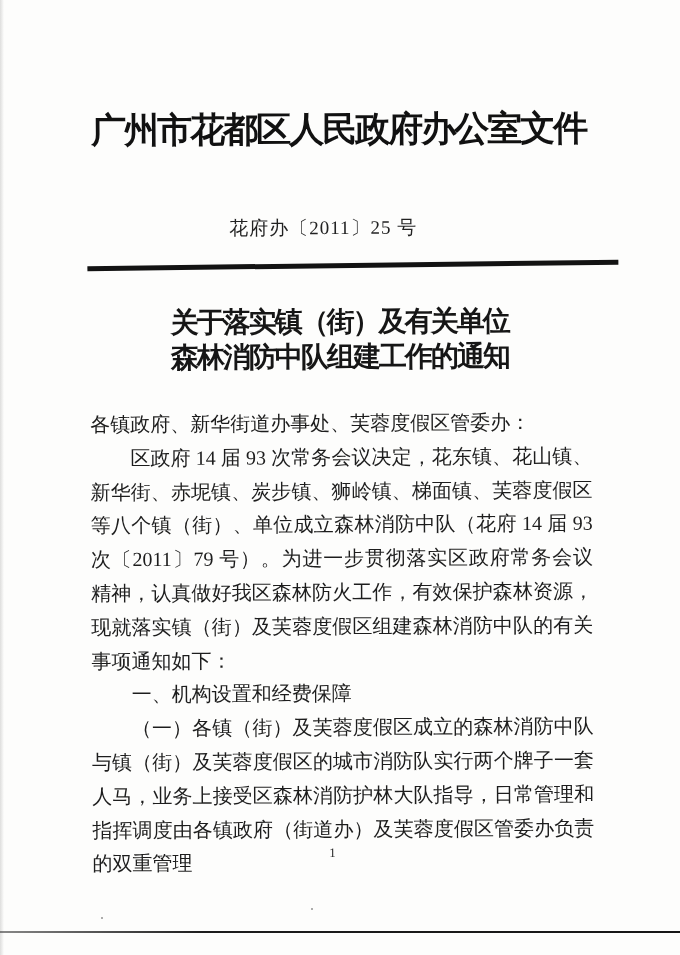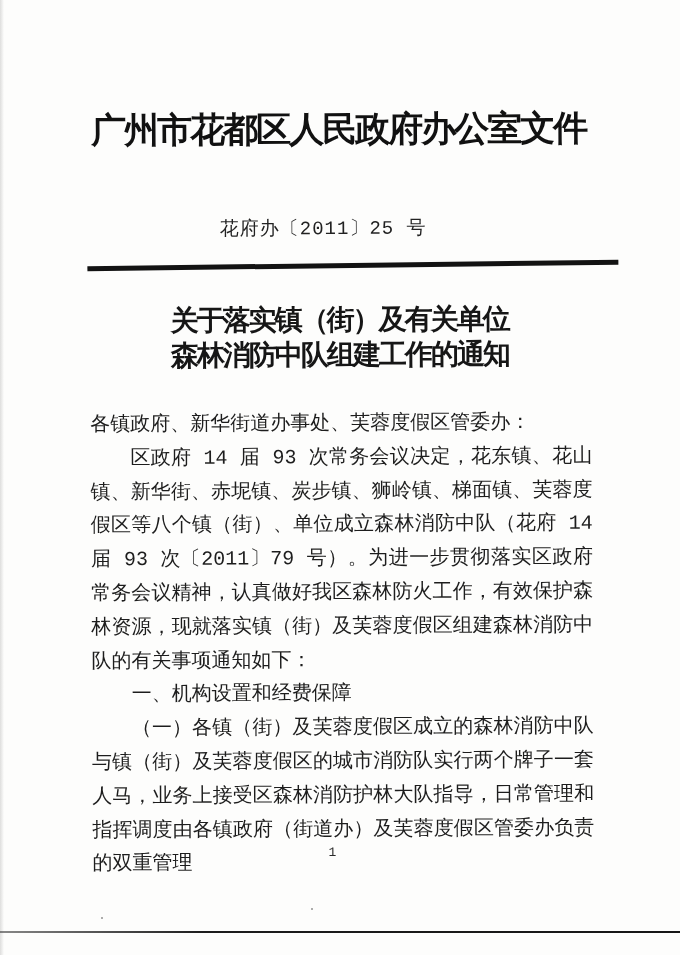--- a/index.html
+++ b/index.html
@@ -6,21 +6,21 @@
     margin: 0;
     padding: 0;
     background: #ffffff;
   }
   .sheet {
     position: relative;
     width: 680px;
     height: 955px;
     background: #fdfdfc;
     overflow: hidden;
-    font-family: Liberation Mono, monospace;
+    font-family: Liberation Serif, serif;
     color: #1a1a1a;
   }
   
   .edge-left {
     position: absolute;
     left: 0; top: 0;
     width: 4px; height: 100%;
     background: linear-gradient(to right, rgba(110,110,110,0.22), rgba(255,255,255,0));
   }
   

